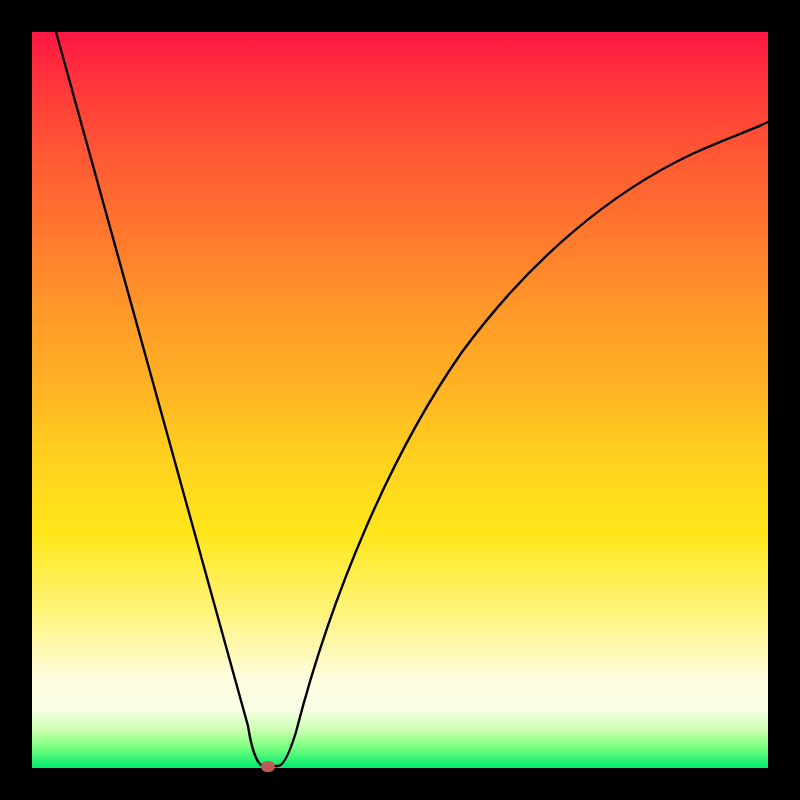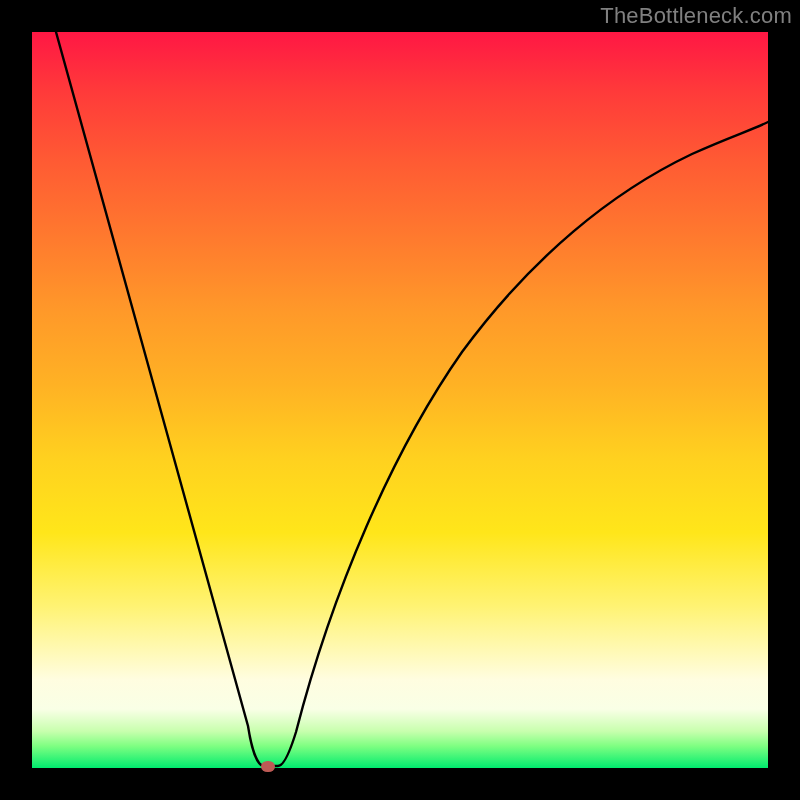--- a/index.html
+++ b/index.html
@@ -78,14 +78,13 @@
                L 216 694
                C 220 720, 226 734, 232 734
                L 246 734
                C 250 734, 256 726, 264 700
                C 300 560, 360 420, 430 320
                C 500 225, 580 160, 660 122
                C 700 104, 720 98, 736 90" fill="none" stroke="#000" stroke-width="2.4" stroke-linecap="round"></path>
     </svg>
     <div class="marker" style="left:228.52px;top:729px;"></div>
   </div>
-  <div class="watermark">TheBottleneck.com</div>
 </div>
 
 </body></html>

